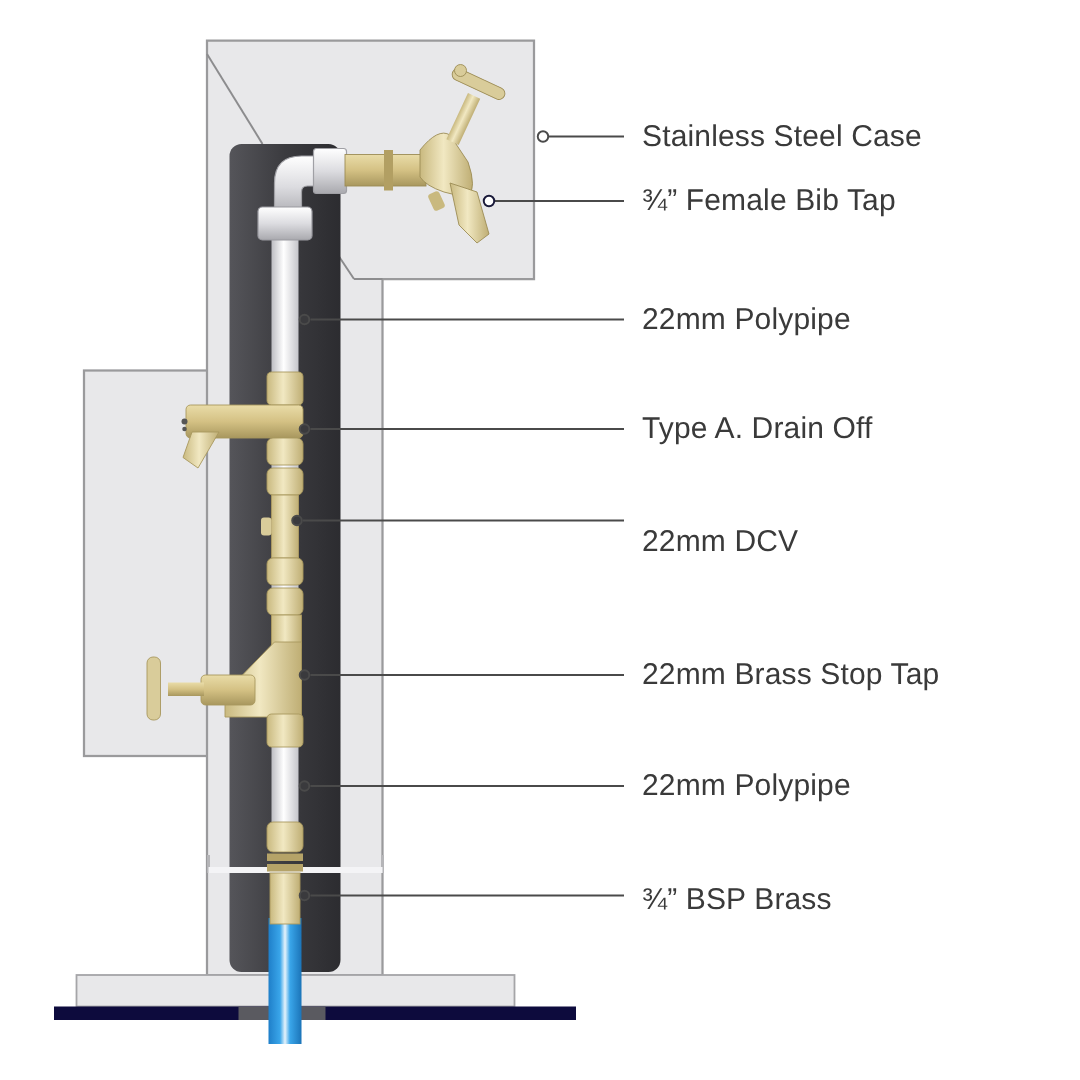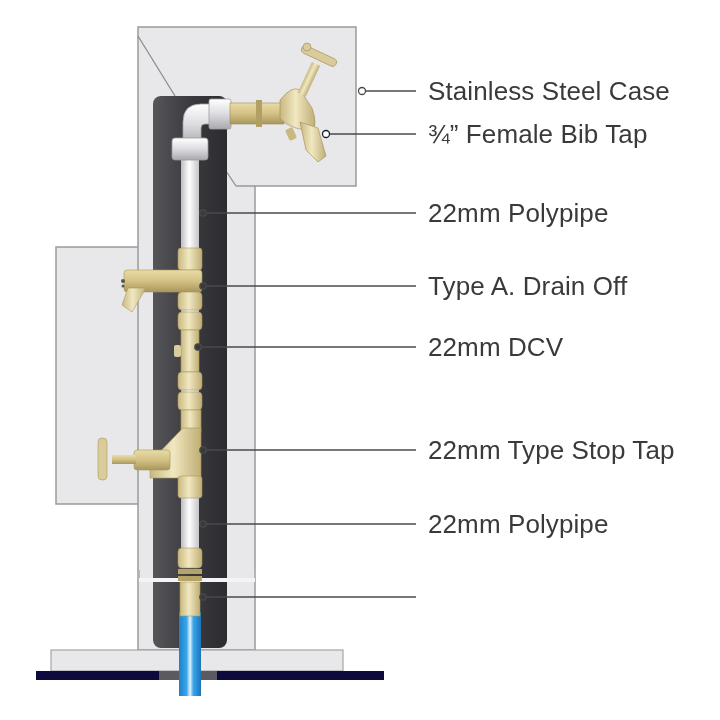--- a/index.html
+++ b/index.html
@@ -17,21 +17,21 @@
     #diagram {
       position: absolute;
       left: 0;
       top: 0;
       width: 720px;
       height: 720px;
     }
     .label {
       position: absolute;
       left: 428px;
-      font-size: 26px;
+      font-size: 20px;
       line-height: 26px;
       color: #3a3a3a;
       white-space: nowrap;
       letter-spacing: 0.1px;
     }
     .label .l2 { display: block; }
   </style>
 </head>
 <body>
 
@@ -176,17 +176,18 @@
     <circle cx="203" cy="524" r="3.2" fill="#3a3a3d"></circle>
     <line x1="207" y1="597" x2="416" y2="597"></line>
     <circle cx="203" cy="597" r="3.2" fill="#3a3a3d"></circle>
   </g>
 </svg>
 
 <div class="label" style="top:78px;">Stainless Steel Case</div>
 <div class="label" style="top:121px;">¾” Female Bib Tap</div>
 <div class="label" style="top:200px;">22mm Polypipe</div>
 <div class="label" style="top:273px;">Type A. Drain Off</div>
-<div class="label" style="top:334px;text-align:center;">22mm DCV</div>
-<div class="label" style="top:437px;">22mm Type Stop Tap</div>
+<div class="label" style="top:348px;text-align:center;">22mm DCV</div>
+<div class="label" style="top:437px;">22mm Brass Stop Tap</div>
 <div class="label" style="top:511px;">22mm Polypipe</div>
 <div class="label" style="top:587px;">
+  <span class="l2">¾” BSP Brass</span>
 </div>
 
 </body></html>

